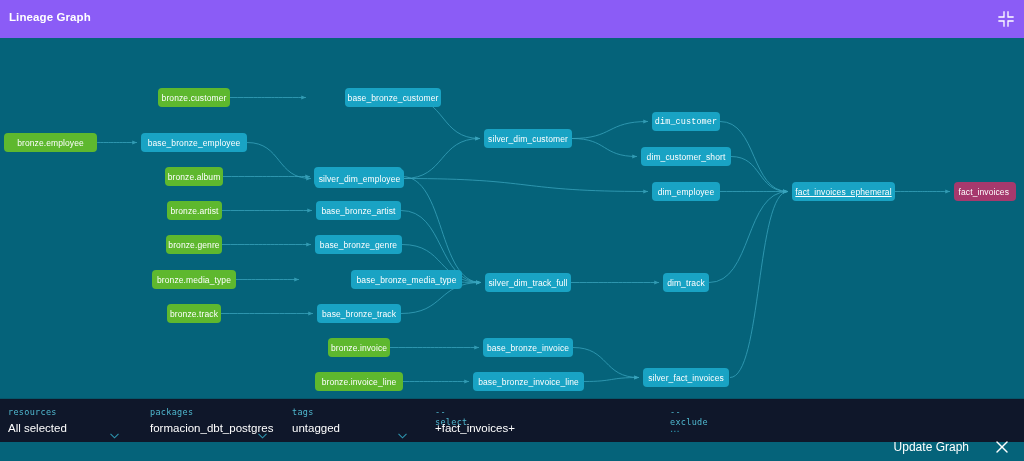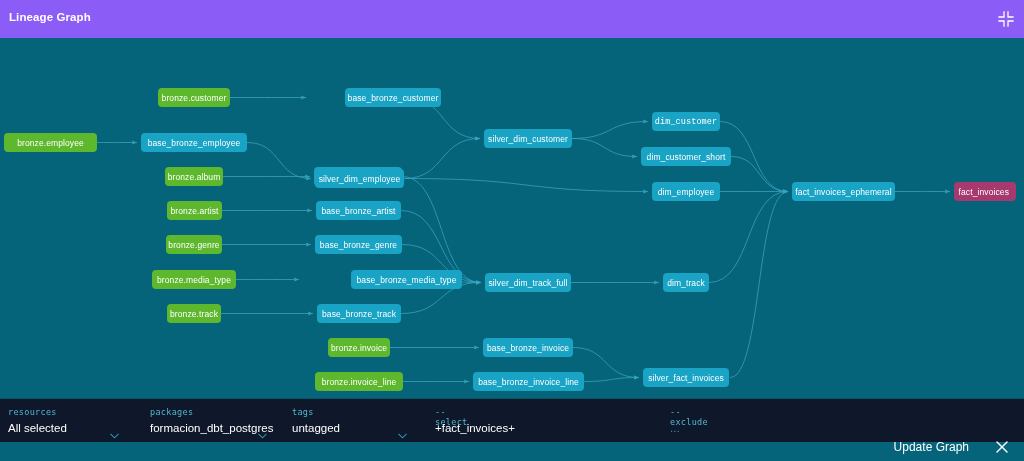--- a/index.html
+++ b/index.html
@@ -217,21 +217,21 @@
         </div>
         <div class="node model" style="left: 641px; top: 109px; width: 90px;">
           <span>dim_customer_short</span>
         </div>
         <div class="node model" style="left: 652px; top: 144px; width: 68px;">
           <span>dim_employee</span>
         </div>
         <div class="node model" style="left: 663px; top: 235px; width: 46px;">
           <span>dim_track</span>
         </div>
-        <div class="node model" style="left: 792px; top: 144px; width: 103px;">
+        <div class="node model" style="left: 792px; top: 144px; width: 103px; text-decoration: underline;">
           <span>fact_invoices_ephemeral</span>
         </div>
         <div class="node target" style="left: 954px; top: 144px; width: 62px; justify-content: flex-end;">
           <span>fact_invoices</span>
         </div>
       </div>
   </div>
 
   <div id="controlbar">
 

